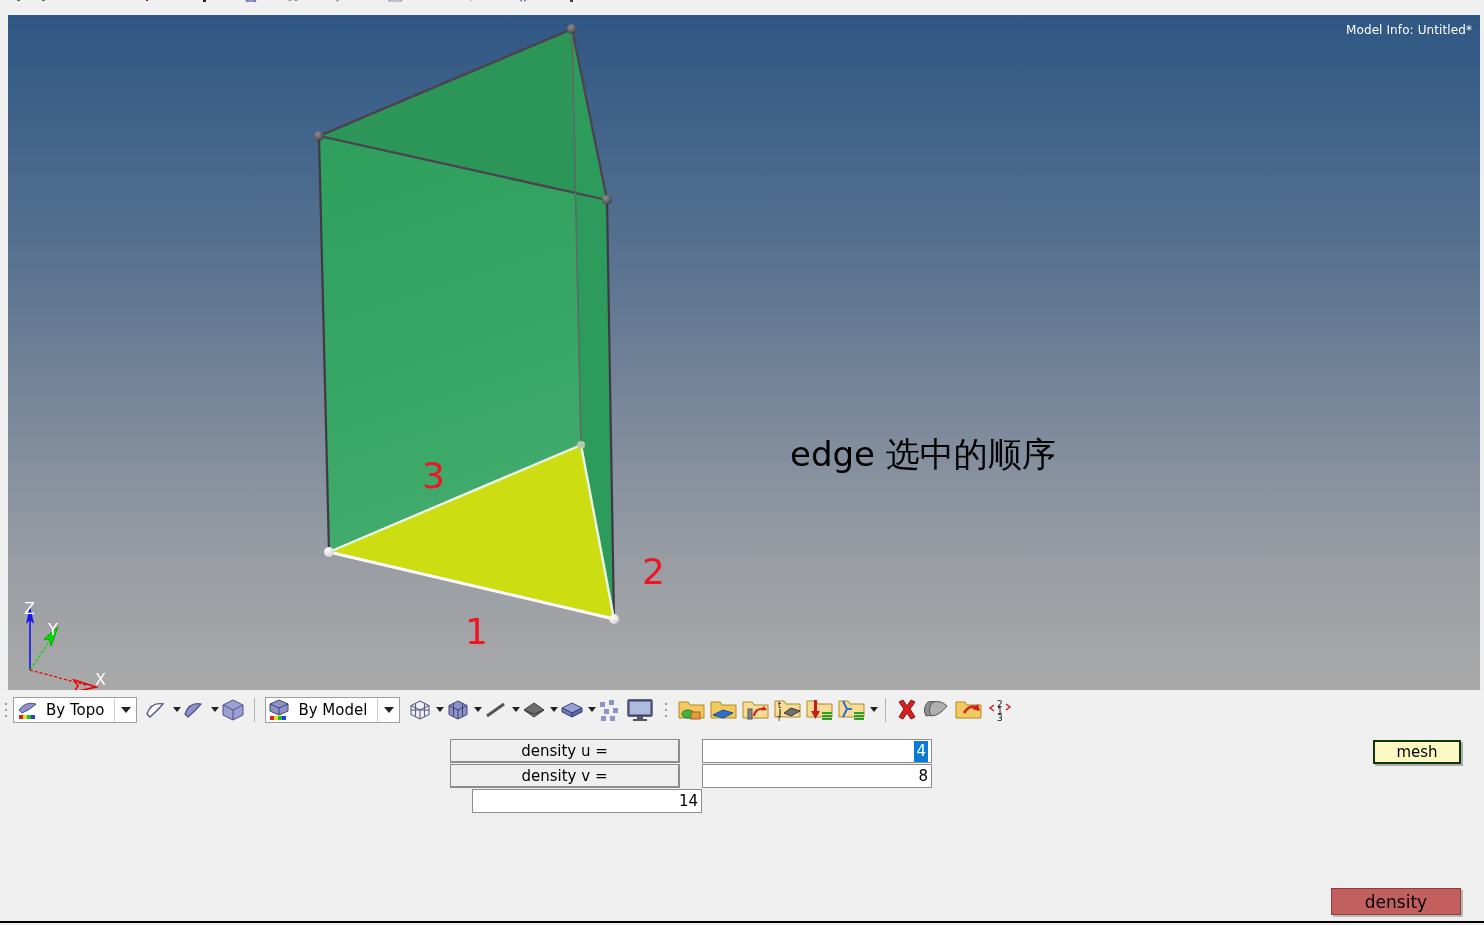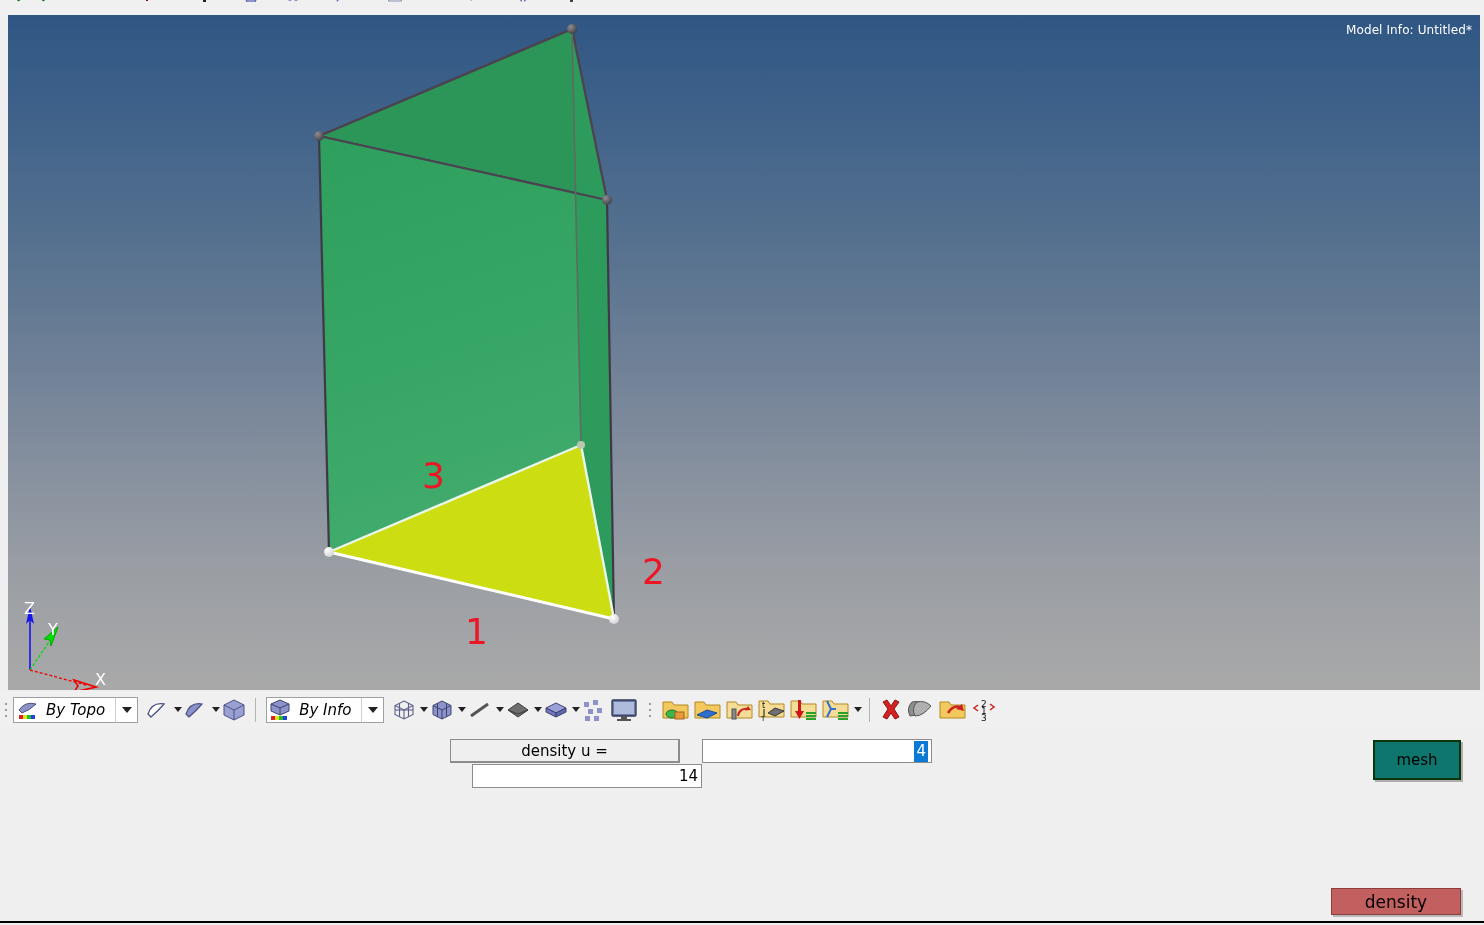--- a/index.html
+++ b/index.html
@@ -59,21 +59,21 @@
   .bottom-toolbar {
     position: absolute; left: 0; top: 692px; width: 1484px; height: 35px;
     background: #f0f0f0;
     display: flex; align-items: center; padding-left: 2px;
   }
   .grip { width: 8px; height: 24px; display: flex; flex-direction: column;
           justify-content: center; align-items: center; gap: 4px; flex: none; }
   .grip i { display: block; width: 2px; height: 2px; background: #808080; border-radius: 50%; }
   .combo {
     display: flex; align-items: center; height: 26px; background: #ffffff;
-    border: 1px solid #a0a0a0; margin-left: 3px; flex: none; font-style: italic;
+    border: 1px solid #a0a0a0; margin-left: 3px; flex: none;
   }
   .combo .c-ico { width: 26px; height: 24px; position: relative; flex: none; margin-left: 2px; }
   .combo .c-lbl { font-size: 15px; color: #000; padding: 0 10px 0 4px; white-space: nowrap; }
   .combo .c-arrow {
     width: 22px; height: 24px; border-left: 1px solid #cfcfcf;
     display: flex; align-items: center; justify-content: center; flex: none;
   }
   .caret-d { width: 0; height: 0; border-left: 5px solid transparent;
              border-right: 5px solid transparent; border-top: 6px solid #222; }
   .caret-s { width: 0; height: 0; border-left: 4px solid transparent;
@@ -96,22 +96,22 @@
   .dinput {
     width: 230px; height: 24px; background: #ffffff;
     border: 1px solid #8c8c8c;
     display: flex; align-items: center; justify-content: flex-end;
     font-size: 15px; color: #000; padding-right: 3px;
   }
   .dinput .sel { background: #0a7ad4; color: #ffffff; padding: 1px 2px 2px 2px; }
 
   
   .mesh-btn {
-    position: absolute; left: 1373px; top: 740px; width: 88px; height: 40px;
-    background: #0f766e; border: 2px solid #0c350c;
+    position: absolute; left: 1373px; top: 740px; width: 88px; height: 24px;
+    background: #fef9c3; border: 2px solid #0c350c;
     box-shadow: 2px 2px 0 rgba(120,120,120,.55);
     display: flex; align-items: center; justify-content: center;
     font-size: 15px; color: #000; cursor: pointer;
   }
   .return-btn {
     position: absolute; left: 1331px; top: 888px; width: 130px; height: 27px;
     background: #c2605f; border: 1px solid #8c3d3c;
     box-shadow: 2px 2px 0 rgba(120,120,120,.45);
     display: flex; align-items: center; justify-content: center;
     font-size: 17px; color: #000; cursor: pointer;
@@ -252,20 +252,21 @@
     </svg>
 
     <span class="axis-label" id="axis-z">Z</span>
     <span class="axis-label" id="axis-y">Y</span>
     <span class="axis-label" id="axis-x">X</span>
 
     <span class="edge-num" id="edge-num-1">1</span>
     <span class="edge-num" id="edge-num-2">2</span>
     <span class="edge-num" id="edge-num-3">3</span>
 
+    <div class="annotation">edge 选中的顺序</div>
     <div class="model-info">Model Info: Untitled*</div>
   </div>
 
   <div class="bottom-toolbar">
 
     <div class="grip">
         <i></i>
         <i></i>
         <i></i>
       </div>
@@ -321,21 +322,21 @@
         <svg width="26" height="24" viewBox="0 0 26 24">
           <polygon points="11,2 20,6 20,13 11,17 2,13 2,6" fill="#8d93c8" stroke="#3d4270" stroke-width="1"></polygon>
           <polyline points="2,6 11,10 20,6" fill="none" stroke="#3d4270" stroke-width="1"></polyline>
           <line x1="11" y1="10" x2="11" y2="17" stroke="#3d4270" stroke-width="1"></line>
           <rect x="2" y="18" width="4" height="4" fill="#e02020"></rect>
           <rect x="6" y="18" width="4" height="4" fill="#e0e020"></rect>
           <rect x="10" y="18" width="4" height="4" fill="#20c020"></rect>
           <rect x="14" y="18" width="4" height="4" fill="#2040e0"></rect>
         </svg>
       </div>
-      <span class="c-lbl">By Info</span>
+      <span class="c-lbl">By Model</span>
       <div class="c-arrow">
           <div class="caret-d"></div>
         </div>
     </div>
 
     <div class="tb-gap"></div>
 
     <div class="tb-btn">
       <svg width="28" height="24" viewBox="0 0 28 24">
         <g fill="none" stroke="#5a5f8a" stroke-width="1.1">
@@ -520,20 +521,28 @@
 
     <div class="density-row">
       <div class="dlabel">density u = </div>
       <div class="dinput-wrap">
         <div class="dinput">
           <span class="sel">4</span>
         </div>
       </div>
     </div>
 
+    <div class="density-row">
+      <div class="dlabel">density v = </div>
+      <div class="dinput-wrap">
+        <div class="dinput">
+          <span>8</span>
+        </div>
+      </div>
+    </div>
 
     <div class="density-row">
       <div class="dinput-wrap">
         <div class="dinput">
           <span>14</span>
         </div>
       </div>
     </div>
   </div>
 

